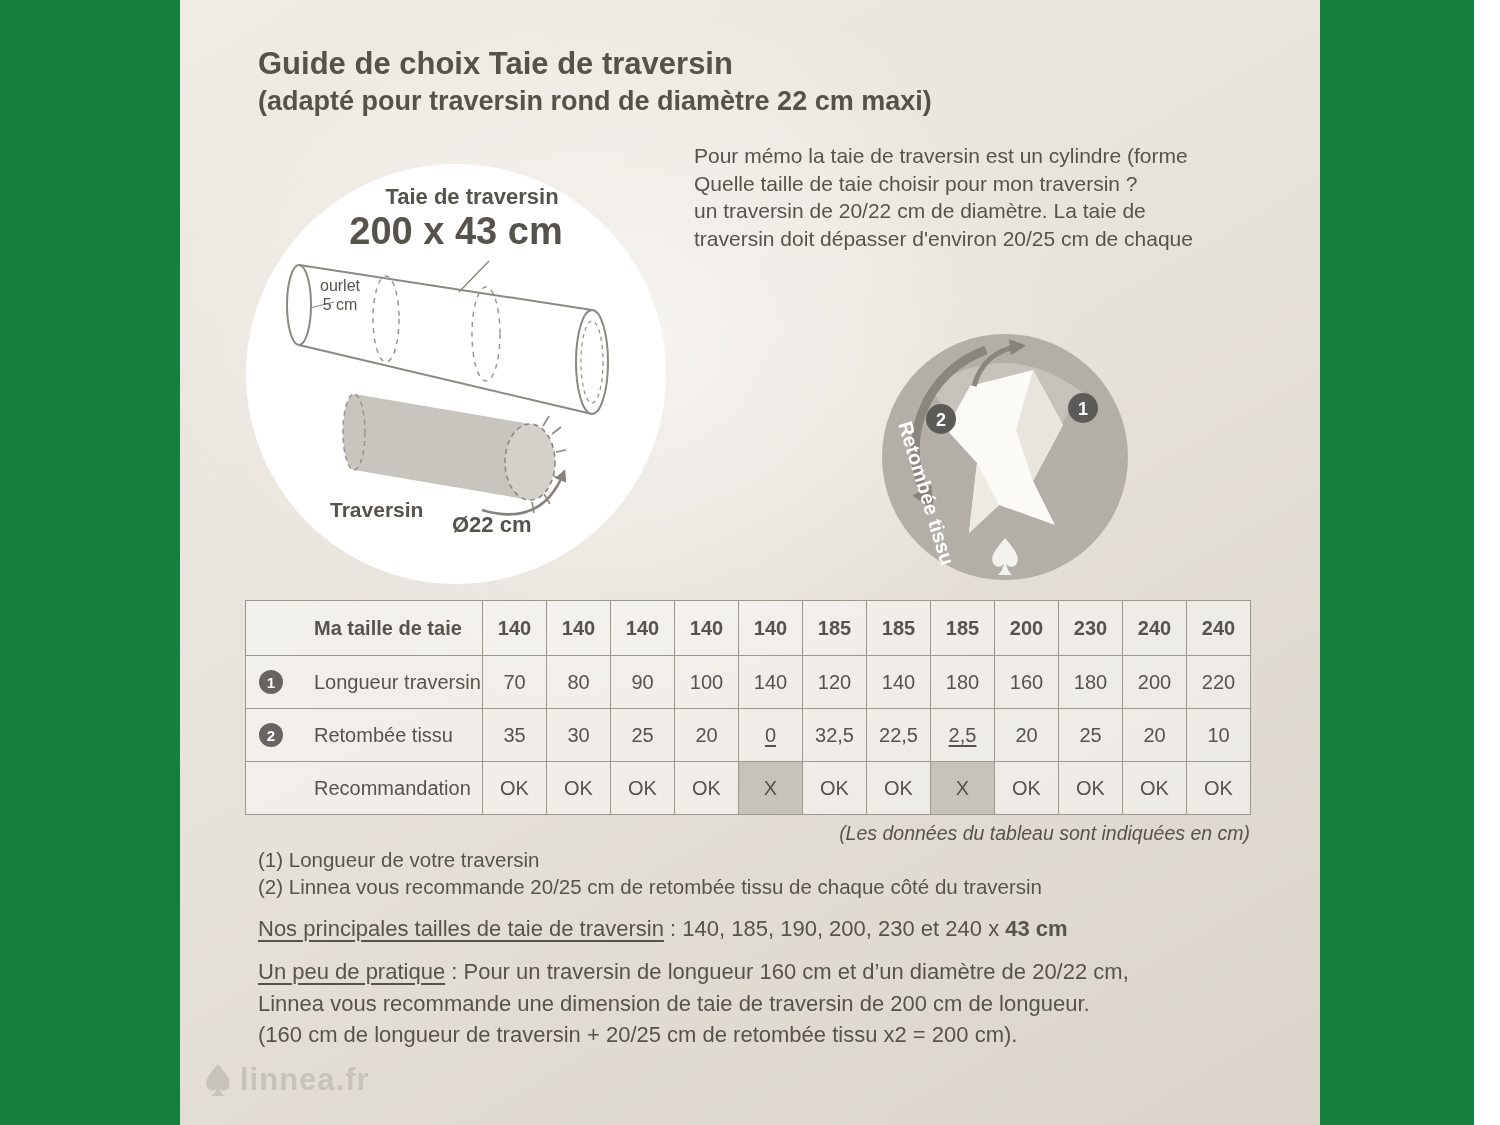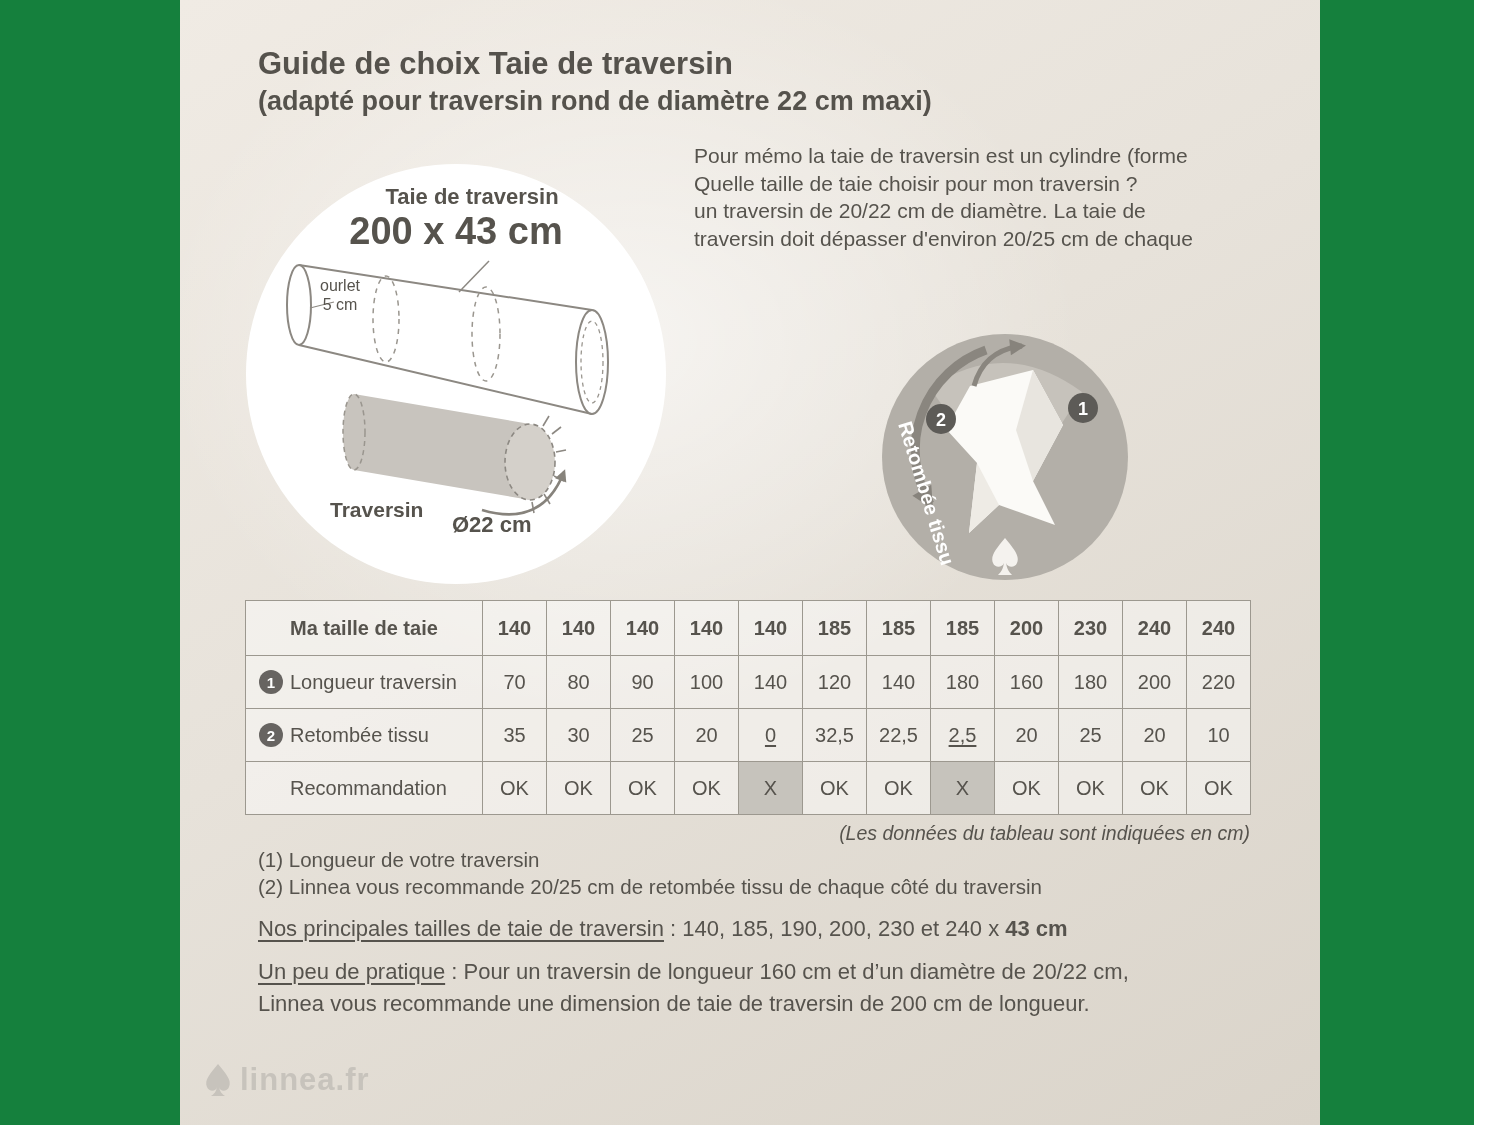--- a/index.html
+++ b/index.html
@@ -32,21 +32,21 @@
 
   .table-wrap { left:65px; top:600px; }
   table { border-collapse:collapse; table-layout:fixed; }
   col.c-label { width:237px; }
   col.c-num { width:64px; }
   td {
     border:1px solid #9c988f; height:53px; text-align:center; font-size:20px;
     background:rgba(255,255,255,0.45); color:#56534d;
   }
   td.header-cell { font-weight:bold; height:55px; }
-  td.label-cell { text-align:left; padding-left:44px; position:relative; }
+  td.label-cell { text-align:left; padding-left:68px; position:relative; }
   td.x-cell { background:#c6c3bc; }
   td.underline { text-decoration:underline; text-underline-offset:3px; }
   .tbadge {
     position:absolute; left:13px; top:50%; transform:translateY(-50%);
     width:24px; height:24px; border-radius:50%; background:#676461; color:#ffffff;
     font-size:15px; font-weight:bold; display:flex; align-items:center; justify-content:center;
   }
 
   .caption { left:65px; top:822px; width:1005px; text-align:right; font-style:italic; font-size:19.5px; }
   .footnotes { left:78px; top:846px; font-size:20.5px; line-height:27px; }
@@ -237,20 +237,21 @@
 
     <div class="abs sizes-line">
       <span class="u">Nos principales tailles de taie de traversin</span><span> : </span><span>140, 185, 190, 200, 230 et 240 x </span><span class="b">43 cm</span>
     </div>
 
     <div class="abs practice">
       <div class="p-line">
         <span class="u">Un peu de pratique</span><span> : Pour un traversin de longueur 160 cm et d’un diamètre de 20/22 cm,</span>
       </div>
       <div class="p-line">Linnea vous recommande une dimension de taie de traversin de 200 cm de longueur.</div>
+      <div class="p-line">(160 cm de longueur de traversin + 20/25 cm de retombée tissu  x2 = 200 cm).</div>
     </div>
 
     <div class="abs footer-logo">
       <svg width="28" height="34" viewBox="0 0 28 34">
         <path d="M 14 1 C 6 11 0 17 3 24 C 5 29 12 29 13 24 C 12 29 10 31 7 33 L 21 33 C 18 31 16 29 15 24 C 16 29 23 29 25 24 C 28 17 22 11 14 1 Z" fill="#c7c3bc"></path>
       </svg>
       <span class="logo-text">linnea.fr</span>
     </div>
 
   </div>

